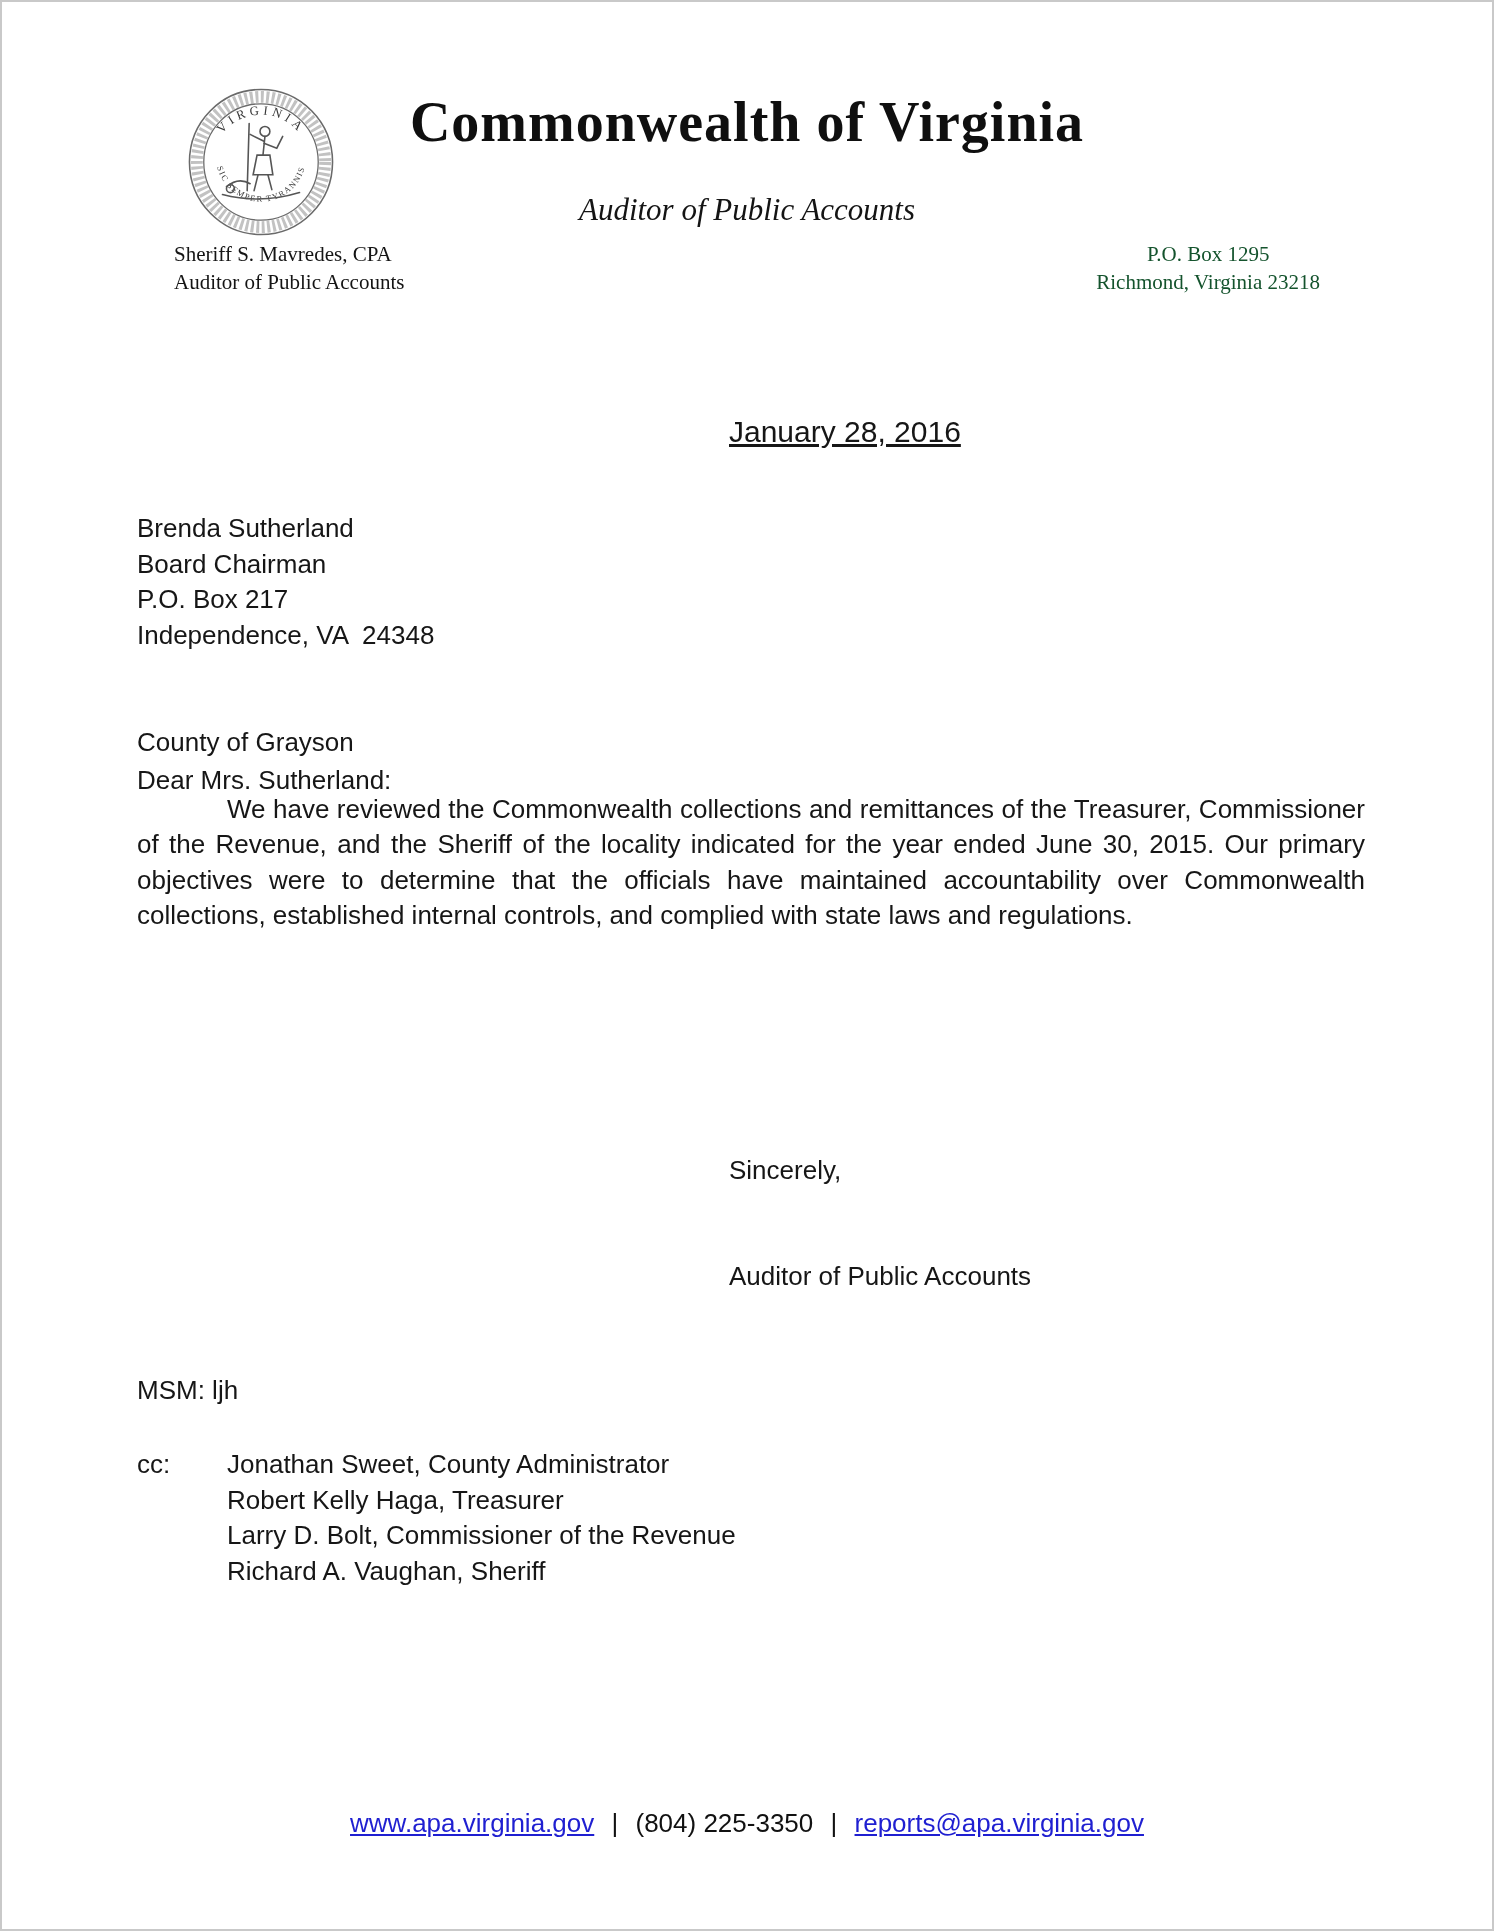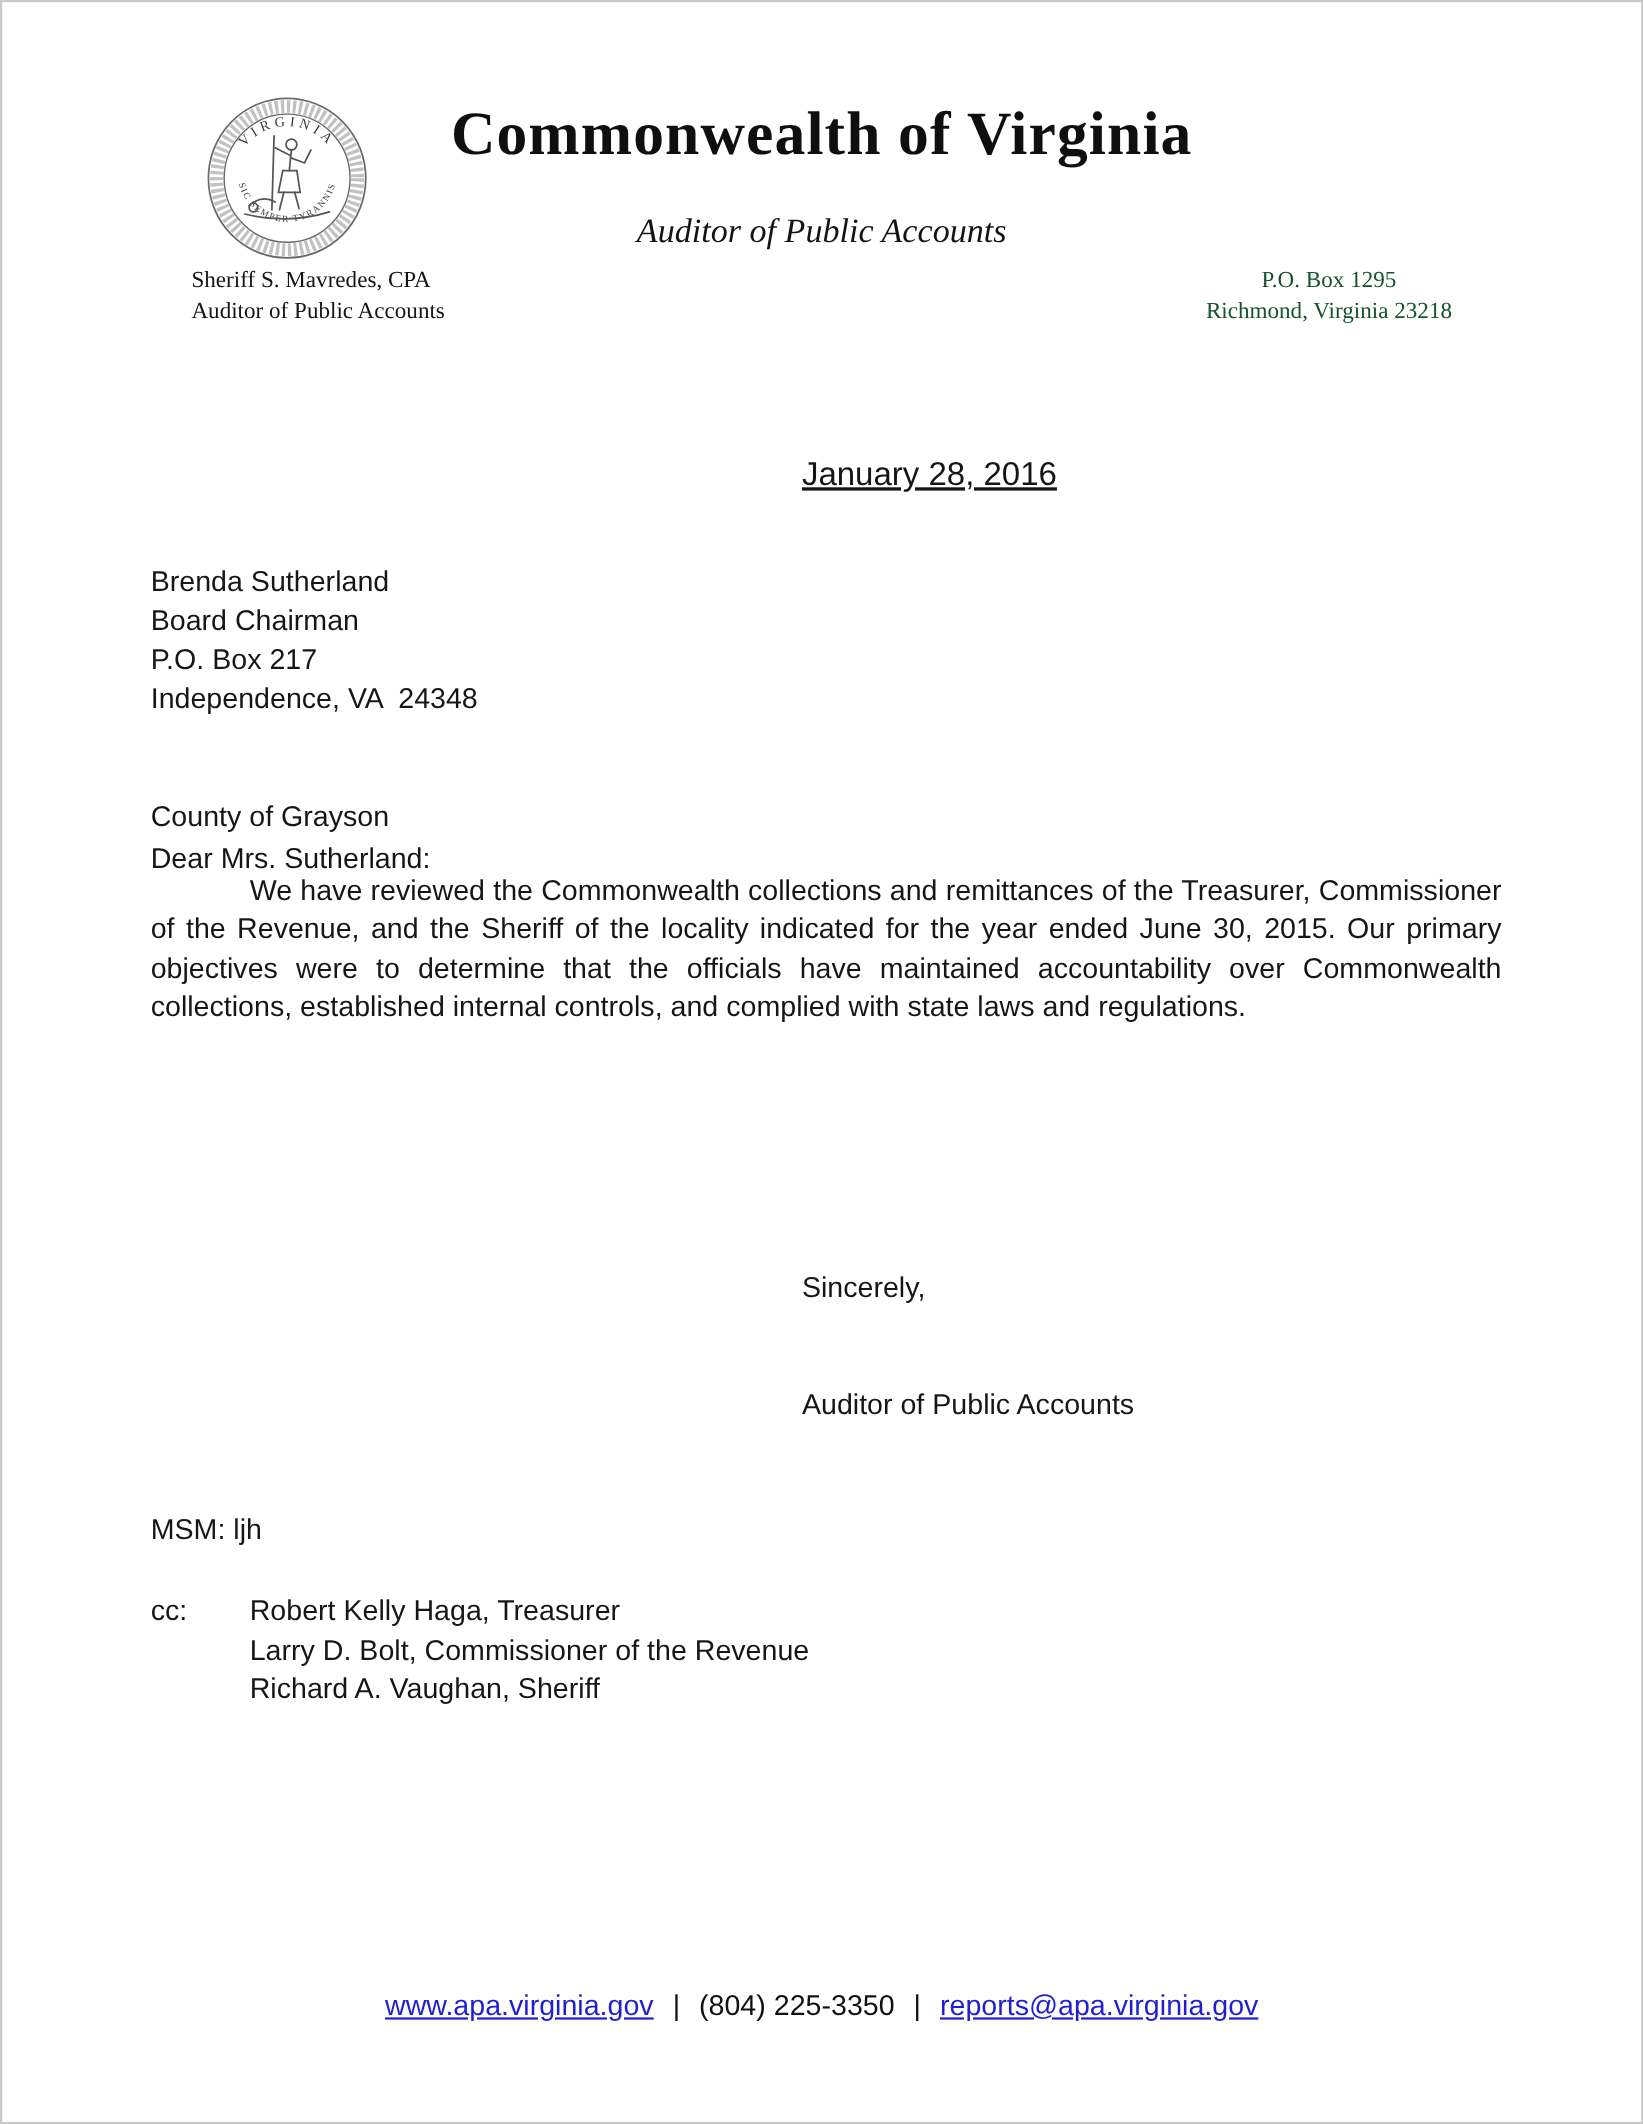--- a/index.html
+++ b/index.html
@@ -119,20 +119,21 @@
   <p class="abs para para-1">We have reviewed the Commonwealth collections and remittances of the Treasurer, Commissioner of the Revenue, and the Sheriff of the locality indicated for the year ended June 30, 2015. Our primary objectives were to determine that the officials have maintained accountability over Commonwealth collections, established internal controls, and complied with state laws and regulations.</p>
 
   <div class="abs closing">Sincerely,</div>
   <div class="abs signer">Auditor of Public Accounts</div>
 
   <div class="abs reference">MSM: ljh</div>
 
   <div class="abs cc-block">
     <div class="cc-label">cc:</div>
     <div class="cc-names">
+      <div>Jonathan Sweet, County Administrator</div>
       <div>Robert Kelly Haga, Treasurer</div>
       <div>Larry D. Bolt, Commissioner of the Revenue</div>
       <div>Richard A. Vaughan, Sheriff</div>
     </div>
   </div>
 
   <div class="abs footer">
     <a>www.apa.virginia.gov</a>
     <span class="sep">|</span>
     <span>(804) 225-3350</span>

